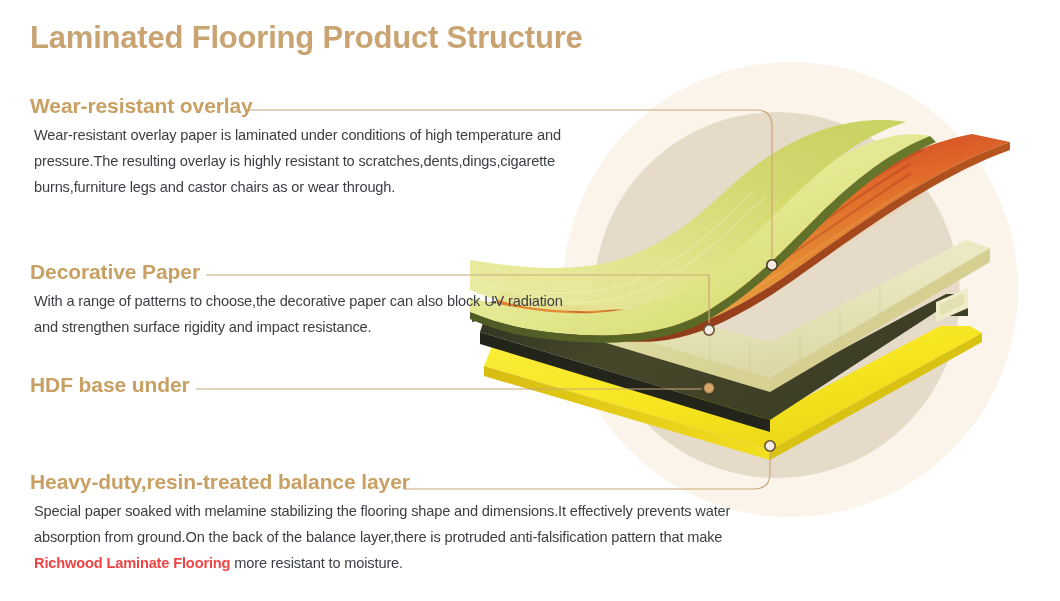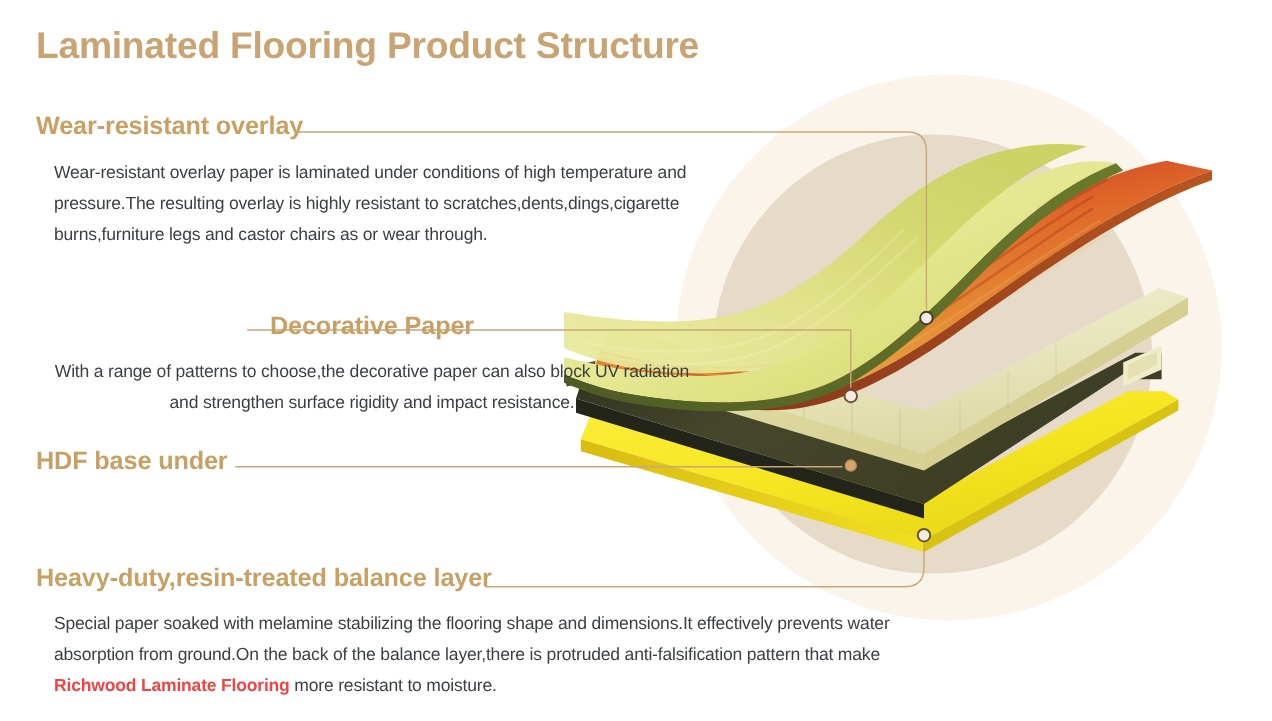--- a/index.html
+++ b/index.html
@@ -89,32 +89,32 @@
     letter-spacing: -0.1px;
     white-space: nowrap;
     margin: 0 0 6px 0;
     line-height: 20px;
   }
   .sec-body {
     font-size: 14.6px;
     color: #3a3f45;
     line-height: 26px;
     letter-spacing: -0.15px;
-    margin: 15px;
+    margin: 4px;
     max-width: 530px;
   }
   .sec-body.wide { max-width: 740px; }
 
   .brand {
     color: #ef4444;
     font-weight: bold;
   }
 
   #sec-overlay  { top: 96px; }
-  #sec-deco     { top: 262px; text-align: center; }
+  #sec-deco     { top: 262px; }
   #sec-hdf      { top: 375px; }
   #sec-balance  { top: 472px; }
 
   sup { font-size: 0.62em; vertical-align: super; line-height: 0; }
 </style>
 </head>
 <body>
 
 <div id="stage">
 

